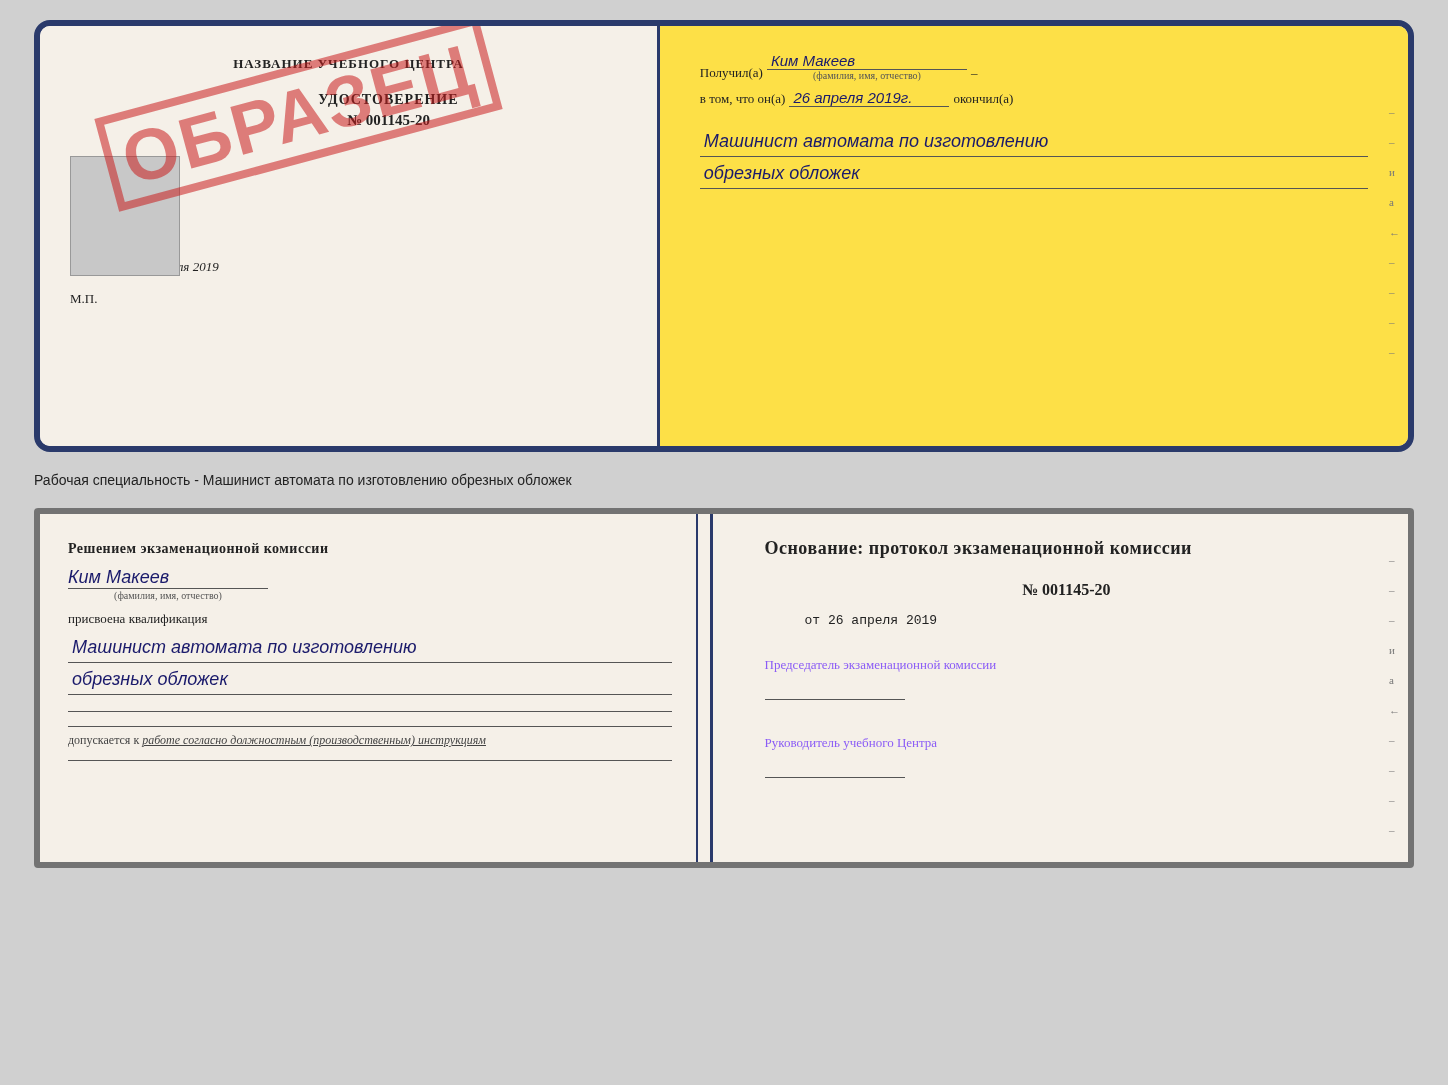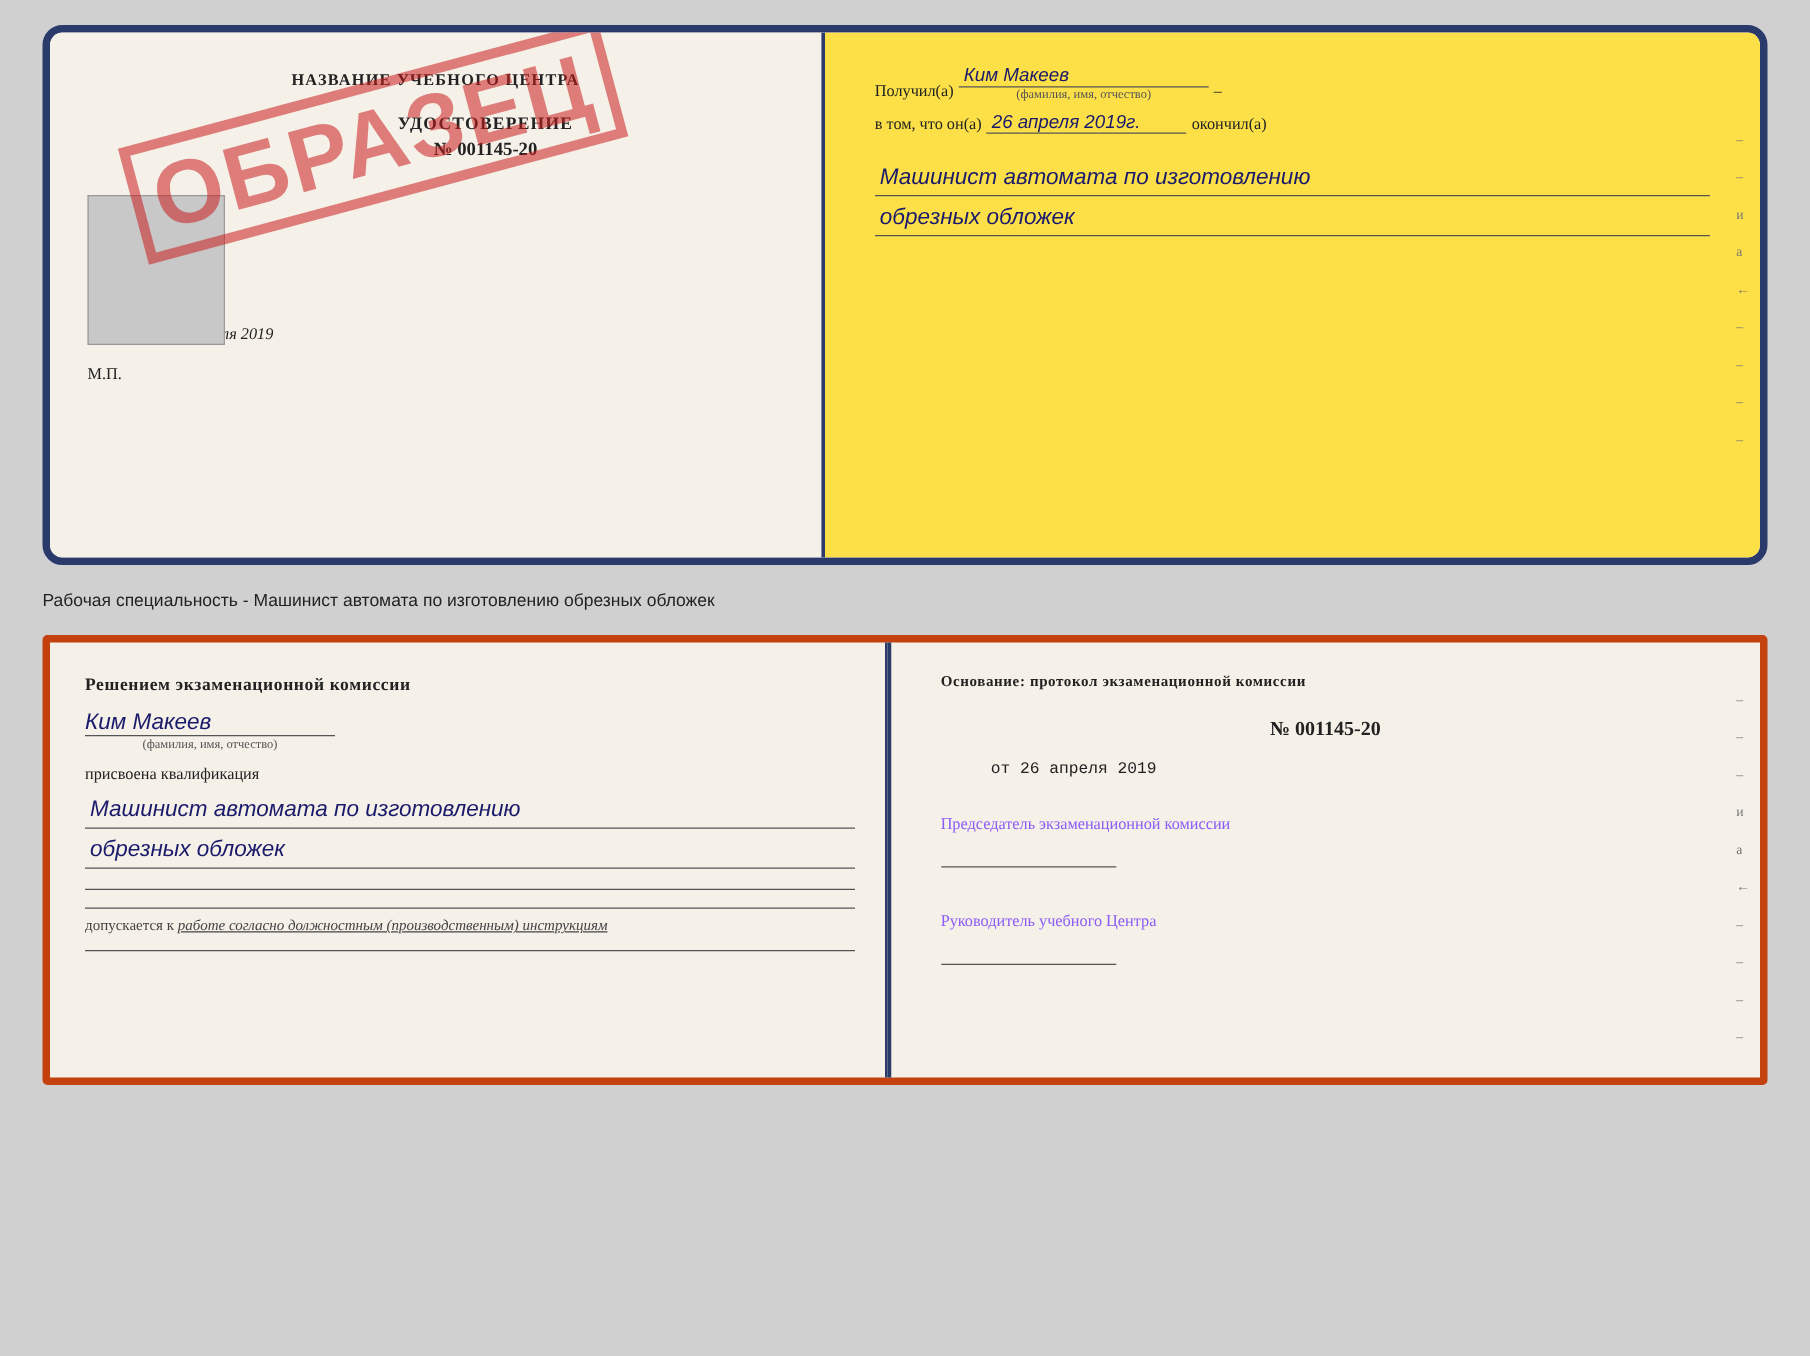--- a/index.html
+++ b/index.html
@@ -235,25 +235,26 @@
       font-size: 14px;
       color: #222;
       font-family: Arial, sans-serif;
       padding: 4px 0;
     }
 
     
     .bottom-doc {
       width: 1380px;
       background: #f5f0e8;
-      border: 6px solid #c2410c;
+      border: 6px solid #737373;
       border-radius: 4px;
       display: flex;
       position: relative;
       min-height: 360px;
+      gap: 12px;
     }
 
     .bottom-left {
       flex: 1;
       padding: 24px 24px 16px 28px;
       border-right: 2px solid #2a3a6b;
       display: flex;
       flex-direction: column;
       gap: 6px;
     }
@@ -308,21 +309,21 @@
       font-size: 12px;
       color: #444;
     }
 
     .dopuskaetsya-underline {
       text-decoration: underline;
       font-style: italic;
     }
 
     .osnovaniye-label {
-      font-size: 12px;
+      font-size: 18px;
       font-weight: bold;
       letter-spacing: 0.5px;
       color: #222;
       margin-bottom: 8px;
     }
 
     .protocol-number {
       font-size: 16px;
       font-weight: bold;
       color: #222;

